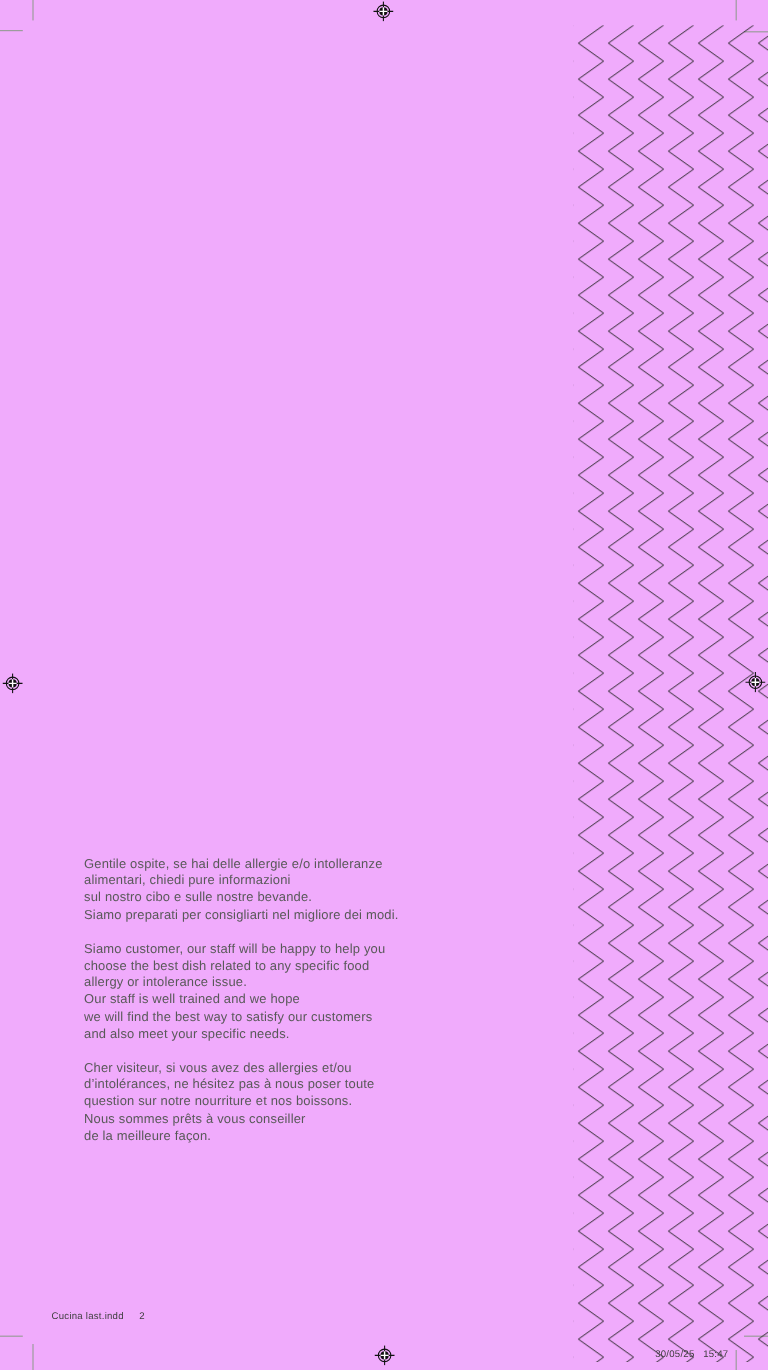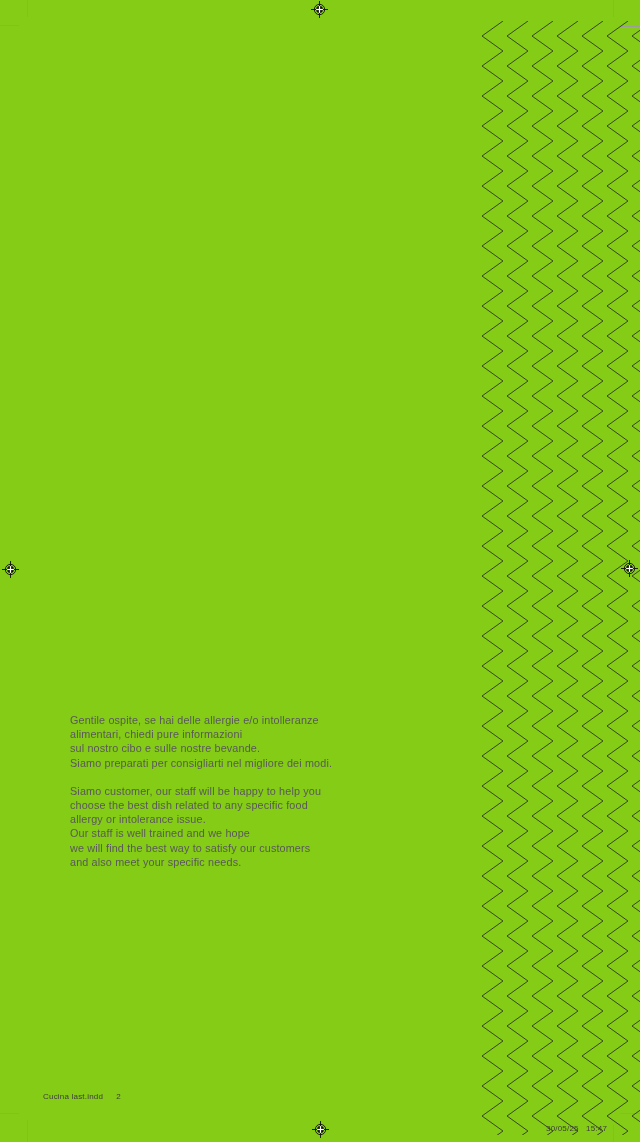--- a/index.html
+++ b/index.html
@@ -4,21 +4,21 @@
 <style>
   html, body {
     margin: 0;
     padding: 0;
     background: #ffffff;
   }
   .page {
     position: relative;
     width: 640px;
     height: 1142px;
-    background: #84cc16;
+    background: #f0abfc;
     overflow: hidden;
     font-family: "Liberation Sans", sans-serif;
   }
   
   .reg {
     position: absolute;
     width: 17px;
     height: 17px;
   }
   
@@ -123,20 +123,25 @@
     <p>Gentile ospite, se hai delle allergie e/o intolleranze
 alimentari, chiedi pure informazioni
 sul nostro cibo e sulle nostre bevande.
 Siamo preparati per consigliarti nel migliore dei modi.</p>
     <p>Siamo customer, our staff will be happy to help you
 choose the best dish related to any specific food
 allergy or intolerance issue.
 Our staff is well trained and we hope
 we will find the best way to satisfy our customers
 and also meet your specific needs.</p>
+    <p>Cher visiteur, si vous avez des allergies et/ou
+d’intolérances, ne hésitez pas à nous poser toute
+question sur notre nourriture et nos boissons.
+Nous sommes prêts à vous conseiller
+de la meilleure façon.</p>
   </div>
 
   <div class="slug-left">
     <span>Cucina last.indd</span>
     <span>2</span>
   </div>
   <div class="slug-right">30/05/25   15:47</div>
 
 </div>
 

